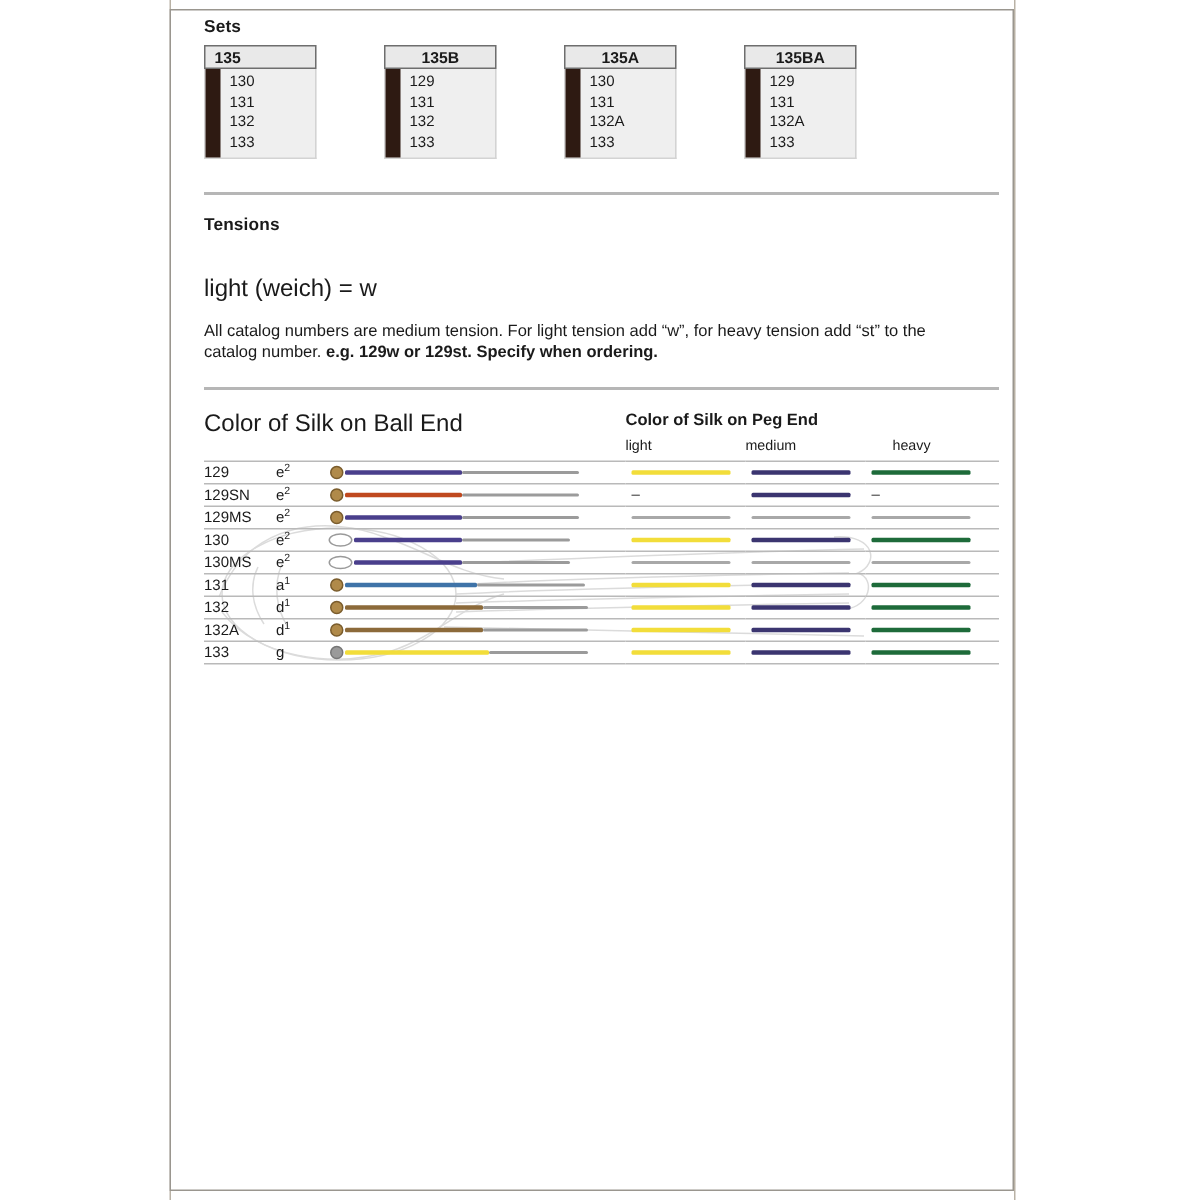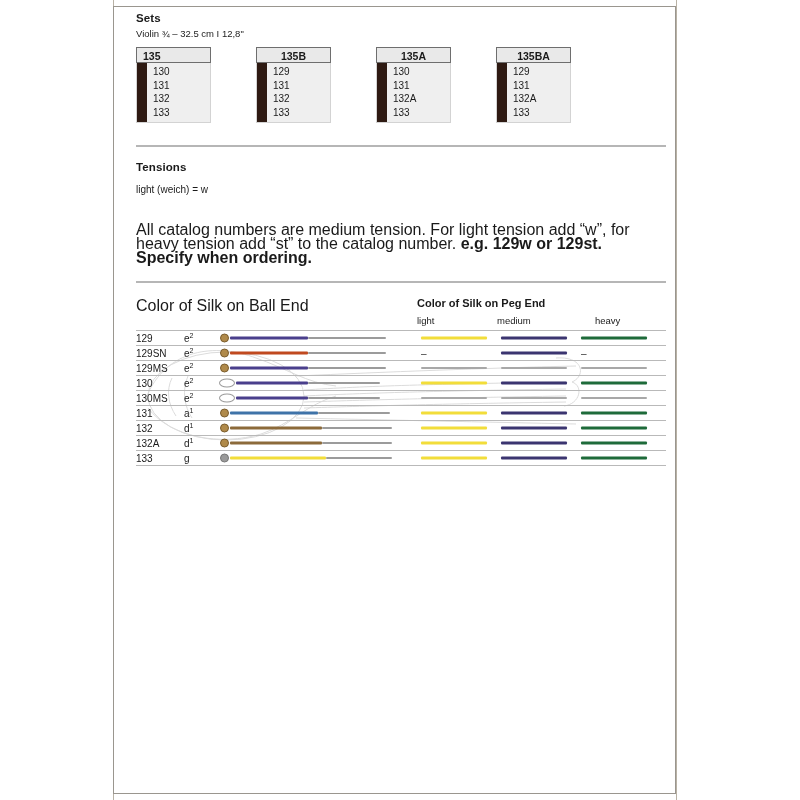--- a/index.html
+++ b/index.html
@@ -103,28 +103,28 @@
   
   .rule {
     height: 2px;
     background: #b6b6b6;
     margin: 14px 0 14px 0;
     width: 530px;
   }
 
   
   .tension-list {
-    font-size: 10px;
-    line-height: 14px;
-    margin: 10px 0 0 0;
-  }
-  .tension-note {
     font-size: 16px;
     line-height: 14px;
-    margin-top: 26px;
+    margin: 30px 0 0 0;
+  }
+  .tension-note {
+    font-size: 11px;
+    line-height: 14px;
+    margin-top: 14px;
     max-width: 512px;
   }
   .tension-note b { font-weight: bold; }
 
   
   .color-heads {
     position: relative;
     height: 16px;
     margin-bottom: 2px;
   }
@@ -262,21 +262,20 @@
       <path d="M160 80 C 250 82, 350 84, 440 86"></path>
       <path d="M420 20 C 448 18, 450 38, 436 44 C 448 48, 444 66, 428 68"></path>
       <path d="M36 40 C 30 52, 32 66, 40 78"></path>
       <path d="M52 38 C 46 52, 48 68, 56 80"></path>
     </g>
   </svg>
 
   <div class="content">
 
     <h2 class="section-title">Sets</h2>
-    <p class="subtitle">Violin ¾ – 32.5 cm I 12,8"</p>
 
     <div class="sets-row">
 
       <div class="set-card">
         <div class="set-head">135</div>
         <div class="set-body">
           <div class="set-bar"></div>
           <div class="set-item">130</div>
           <div class="set-item">131</div>
           <div class="set-item">132</div>

